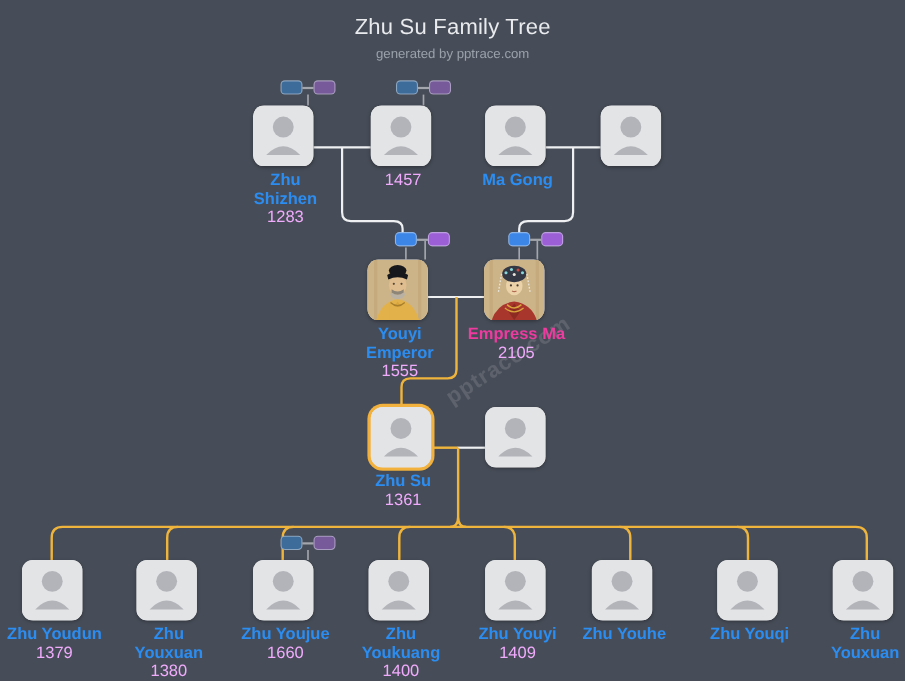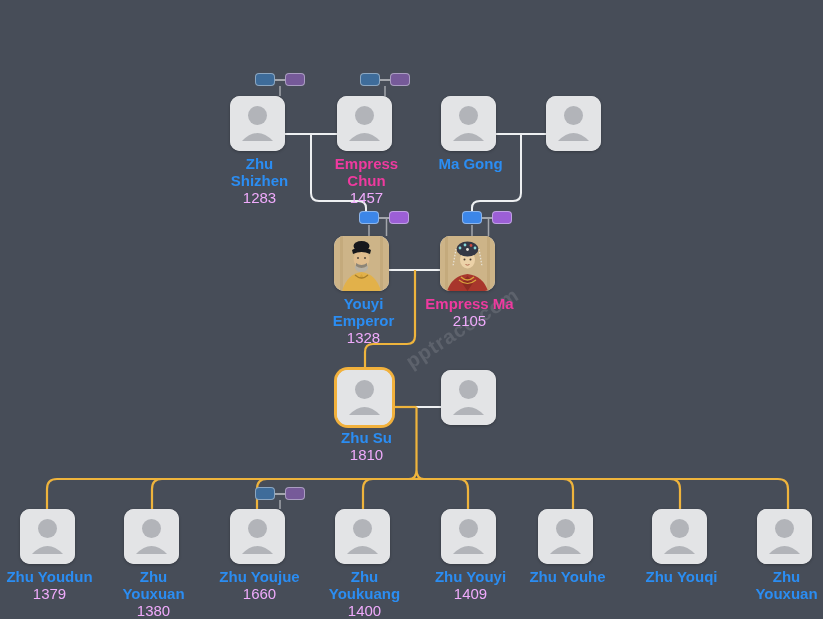--- a/index.html
+++ b/index.html
@@ -100,20 +100,24 @@
       <path d="M267 479 Q257 479 257 489 V509"></path>
       <path d="M373 479 Q363 479 363 489 V509"></path>
       <path d="M458 479 Q468 479 468 489 V509"></path>
       <path d="M563 479 Q573 479 573 489 V509"></path>
       <path d="M670 479 Q680 479 680 489 V509"></path>
     </g>
   </svg>
 
   <div class="watermark">pptrace.com</div>
 
+  <div class="header">
+    <div class="title">Zhu Su Family Tree</div>
+    <div class="subtitle">generated by pptrace.com</div>
+  </div>
 
   <div class="mini-couple muted mp-1">
     <span class="mini-box mini-blue"></span>
     <span class="mini-link"></span>
     <span class="mini-box mini-purple"></span>
   </div>
   <div class="mini-couple muted mp-2">
     <span class="mini-box mini-blue"></span>
     <span class="mini-link"></span>
     <span class="mini-box mini-purple"></span>
@@ -151,22 +155,20 @@
   </div>
       <div class="person pos-empress-chun">
     <div class="card">
           <svg viewBox="0 0 55 55">
     <rect width="55" height="55" fill="#e3e4e6"></rect>
     <circle cx="27.5" cy="19.5" r="9.5" fill="#b2b4b9"></circle>
     <path d="M12 45 Q27.5 29 43 45 Z" fill="#b2b4b9"></path>
   </svg>
         </div>
     <div class="label">
-      <div class="name female">Empress
-Chun</div>
       <div class="year">1457</div>
     </div>
   </div>
       <div class="person pos-ma-gong">
     <div class="card">
           <svg viewBox="0 0 55 55">
     <rect width="55" height="55" fill="#e3e4e6"></rect>
     <circle cx="27.5" cy="19.5" r="9.5" fill="#b2b4b9"></circle>
     <path d="M12 45 Q27.5 29 43 45 Z" fill="#b2b4b9"></path>
   </svg>
@@ -201,21 +203,21 @@
     <path d="M22 27 Q27.5 31 33 27 L33 30 Q27.5 34 22 30 Z" fill="#8d8577"></path>
     <path d="M18 14 Q27.5 7 37 14 L36 18 Q27.5 14 19 18 Z" fill="#17181c"></path>
     <ellipse cx="27.5" cy="10" rx="8" ry="5" fill="#17181c"></ellipse>
     <circle cx="24" cy="22" r="1" fill="#54493a"></circle>
     <circle cx="31" cy="22" r="1" fill="#54493a"></circle>
   </svg>
         </div>
     <div class="label">
       <div class="name male">Youyi
 Emperor</div>
-      <div class="year">1328</div>
+      <div class="year">1555</div>
     </div>
   </div>
       <div class="person pos-empress-ma">
     <div class="card">
           <svg viewBox="0 0 55 55">
     <rect width="55" height="55" fill="#cdb488"></rect>
     <rect x="5" width="3" height="55" fill="#c4aa7c"></rect>
     <rect x="47" width="3" height="55" fill="#c4aa7c"></rect>
     <path d="M7 55 Q12 40 27.5 38 Q43 40 48 55 Z" fill="#a8362c"></path>
     <path d="M27.5 40 L22 47 L27.5 55 L33 47 Z" fill="#8d2b22"></path>
@@ -243,21 +245,21 @@
       <div class="person pos-zhu-su selected">
     <div class="card">
           <svg viewBox="0 0 55 55">
     <rect width="55" height="55" fill="#e3e4e6"></rect>
     <circle cx="27.5" cy="19.5" r="9.5" fill="#b2b4b9"></circle>
     <path d="M12 45 Q27.5 29 43 45 Z" fill="#b2b4b9"></path>
   </svg>
         </div>
     <div class="label">
       <div class="name male">Zhu Su</div>
-      <div class="year">1810</div>
+      <div class="year">1361</div>
     </div>
   </div>
       <div class="person pos-zhu-su-spouse">
     <div class="card">
           <svg viewBox="0 0 55 55">
     <rect width="55" height="55" fill="#e3e4e6"></rect>
     <circle cx="27.5" cy="19.5" r="9.5" fill="#b2b4b9"></circle>
     <path d="M12 45 Q27.5 29 43 45 Z" fill="#b2b4b9"></path>
   </svg>
         </div>

